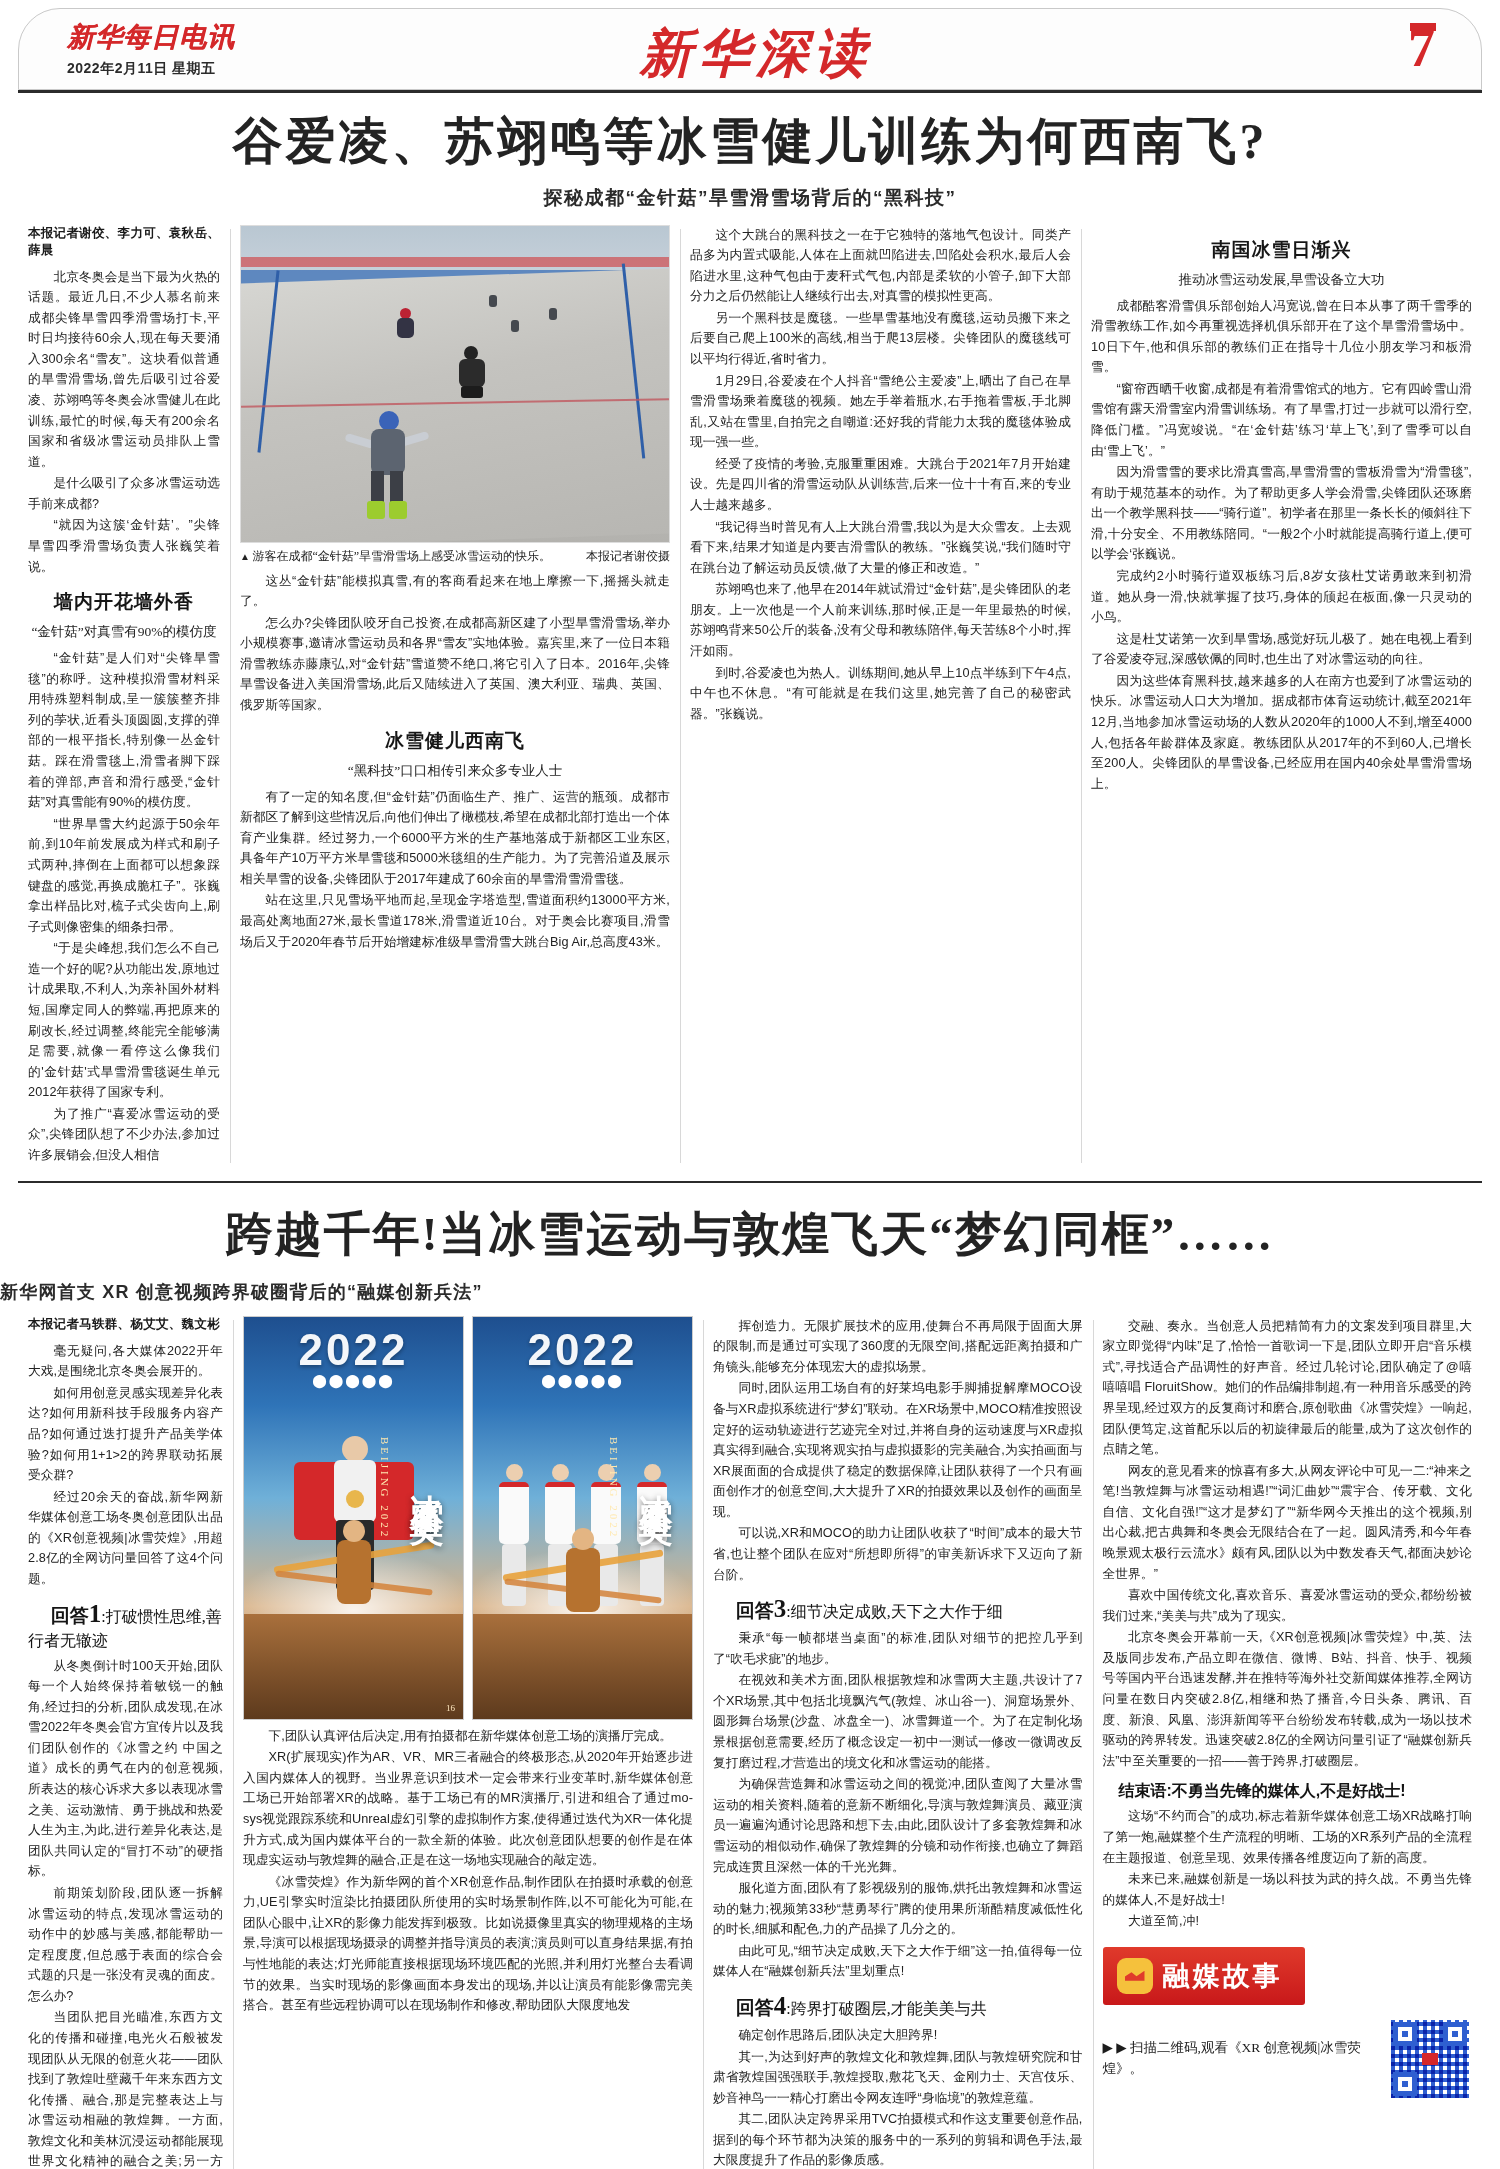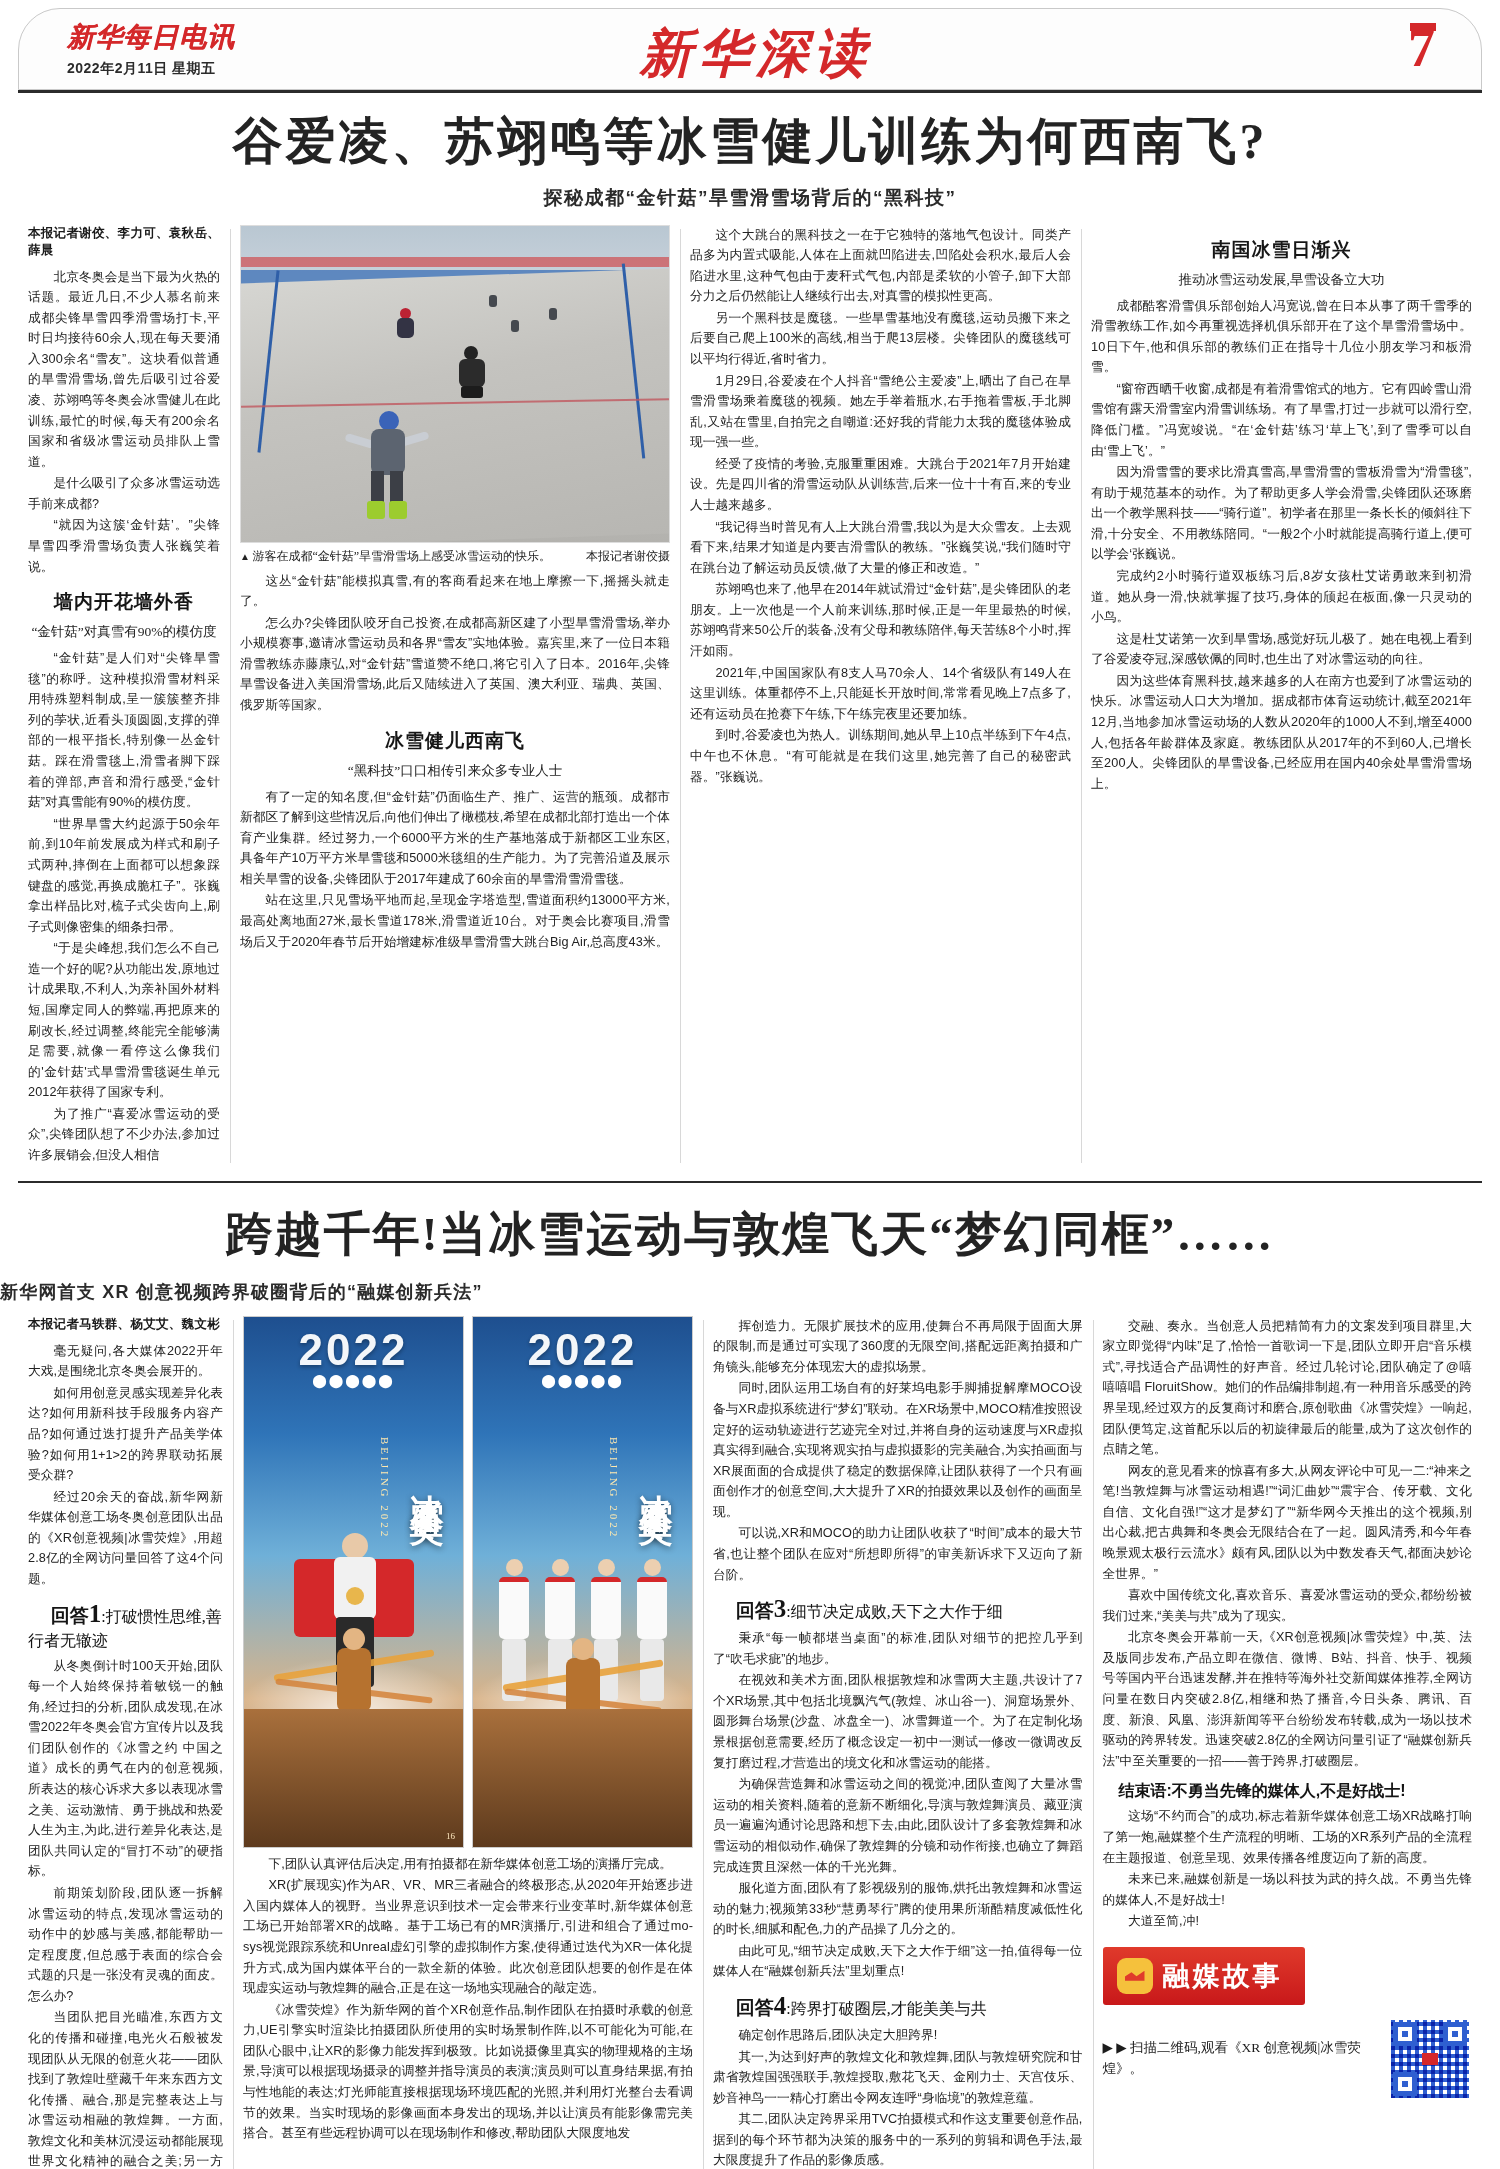--- a/index.html
+++ b/index.html
@@ -195,21 +195,21 @@
   }
   h3.ans .num { font-size: 25px; font-family:"Liberation Serif", serif; }
   h3.ans .rest { font-size: 16px; font-weight: normal; font-family:"Liberation Serif", serif;}
   h3.concl{
     font-size: 16px; font-weight:bold; margin: 10px 0 4px 0;
     font-family:"Liberation Sans", sans-serif; color:#141414; text-indent:1em;
   }
 
   
   .posters { display:flex; gap:8px; margin-bottom:6px; }
-  .poster { width:50%; height: 532px; position:relative; overflow:hidden; border:1px solid #ccc;
+  .poster { width:50%; height: 404px; position:relative; overflow:hidden; border:1px solid #ccc;
     background: linear-gradient(#1e4f8f 0%, #2f74b8 22%, #6fb0d8 45%, #d9b48a 72%, #8c5a33 100%); }
   .poster .yr { position:absolute; top:8px; left:0; right:0; text-align:center;
     font-size:44px; font-weight:bold; color:#fff; letter-spacing:3px; opacity:.95;
     font-family:"Liberation Sans", sans-serif; text-shadow:0 2px 4px rgba(0,0,0,.35); }
   .poster .rings { position:absolute; top:56px; left:0; right:0; text-align:center; font-size:13px; color:#fff; letter-spacing:2px;}
   .poster .vtxt {
     position:absolute; right:14px; top:150px; writing-mode: vertical-rl;
     font-size: 34px; font-weight:bold; color:#fff; letter-spacing:6px;
     text-shadow: 0 2px 6px rgba(0,0,0,.45); font-family:"Liberation Serif", serif;
   }
@@ -349,21 +349,20 @@
       <p class="body">站在这里,只见雪场平地而起,呈现金字塔造型,雪道面积约13000平方米,最高处离地面27米,最长雪道178米,滑雪道近10台。对于奥会比赛项目,滑雪场后又于2020年春节后开始增建标准级旱雪滑雪大跳台Big Air,总高度43米。</p>
     </div>
 
     <div class="col">
       <p class="body">这个大跳台的黑科技之一在于它独特的落地气包设计。同类产品多为内置式吸能,人体在上面就凹陷进去,凹陷处会积水,最后人会陷进水里,这种气包由于麦秆式气包,内部是柔软的小管子,卸下大部分力之后仍然能让人继续行出去,对真雪的模拟性更高。</p>
       <p class="body">另一个黑科技是魔毯。一些旱雪基地没有魔毯,运动员搬下来之后要自己爬上100米的高线,相当于爬13层楼。尖锋团队的魔毯线可以平均行得近,省时省力。</p>
       <p class="body">1月29日,谷爱凌在个人抖音“雪绝公主爱凌”上,晒出了自己在旱雪滑雪场乘着魔毯的视频。她左手举着瓶水,右手拖着雪板,手北脚乱,又站在雪里,自拍完之自嘲道:还好我的背能力太我的魔毯体验成现一强一些。</p>
       <p class="body">经受了疫情的考验,克服重重困难。大跳台于2021年7月开始建设。先是四川省的滑雪运动队从训练营,后来一位十十有百,来的专业人士越来越多。</p>
       <p class="body">“我记得当时普见有人上大跳台滑雪,我以为是大众雪友。上去观看下来,结果才知道是内要吉滑雪队的教练。”张巍笑说,“我们随时守在跳台边了解运动员反馈,做了大量的修正和改造。”</p>
       <p class="body">苏翊鸣也来了,他早在2014年就试滑过“金针菇”,是尖锋团队的老朋友。上一次他是一个人前来训练,那时候,正是一年里最热的时候,苏翊鸣背来50公斤的装备,没有父母和教练陪伴,每天苦练8个小时,挥汗如雨。</p>
-      <p class="body">2021年,中国国家队有8支人马70余人、14个省级队有149人在这里训练。体重都停不上,只能延长开放时间,常常看见晚上7点多了,还有运动员在抢赛下午练,下午练完夜里还要加练。</p>
       <p class="body">到时,谷爱凌也为热人。训练期间,她从早上10点半练到下午4点,中午也不休息。“有可能就是在我们这里,她完善了自己的秘密武器。”张巍说。</p>
     </div>
 
     <div class="col">
       <h3 class="sec">南国冰雪日渐兴</h3>
       <h4 class="subsec">推动冰雪运动发展,旱雪设备立大功</h4>
       <p class="body">成都酷客滑雪俱乐部创始人冯宽说,曾在日本从事了两千雪季的滑雪教练工作,如今再重视选择机俱乐部开在了这个旱雪滑雪场中。10日下午,他和俱乐部的教练们正在指导十几位小朋友学习和板滑雪。</p>
       <p class="body">“窗帘西晒千收窗,成都是有着滑雪馆式的地方。它有四岭雪山滑雪馆有露天滑雪室内滑雪训练场。有了旱雪,打过一步就可以滑行空,降低门槛。”冯宽竣说。“在‘金针菇’练习‘草上飞’,到了雪季可以自由‘雪上飞’。”</p>
       <p class="body">因为滑雪雪的要求比滑真雪高,旱雪滑雪的雪板滑雪为“滑雪毯”,有助于规范基本的动作。为了帮助更多人学会滑雪,尖锋团队还琢磨出一个教学黑科技——“骑行道”。初学者在那里一条长长的倾斜往下滑,十分安全、不用教练陪同。“一般2个小时就能提高骑行道上,便可以学会‘张巍说。</p>
       <p class="body">完成约2小时骑行道双板练习后,8岁女孩杜艾诺勇敢来到初滑道。她从身一滑,快就掌握了技巧,身体的颀起在板面,像一只灵动的小鸟。</p>

